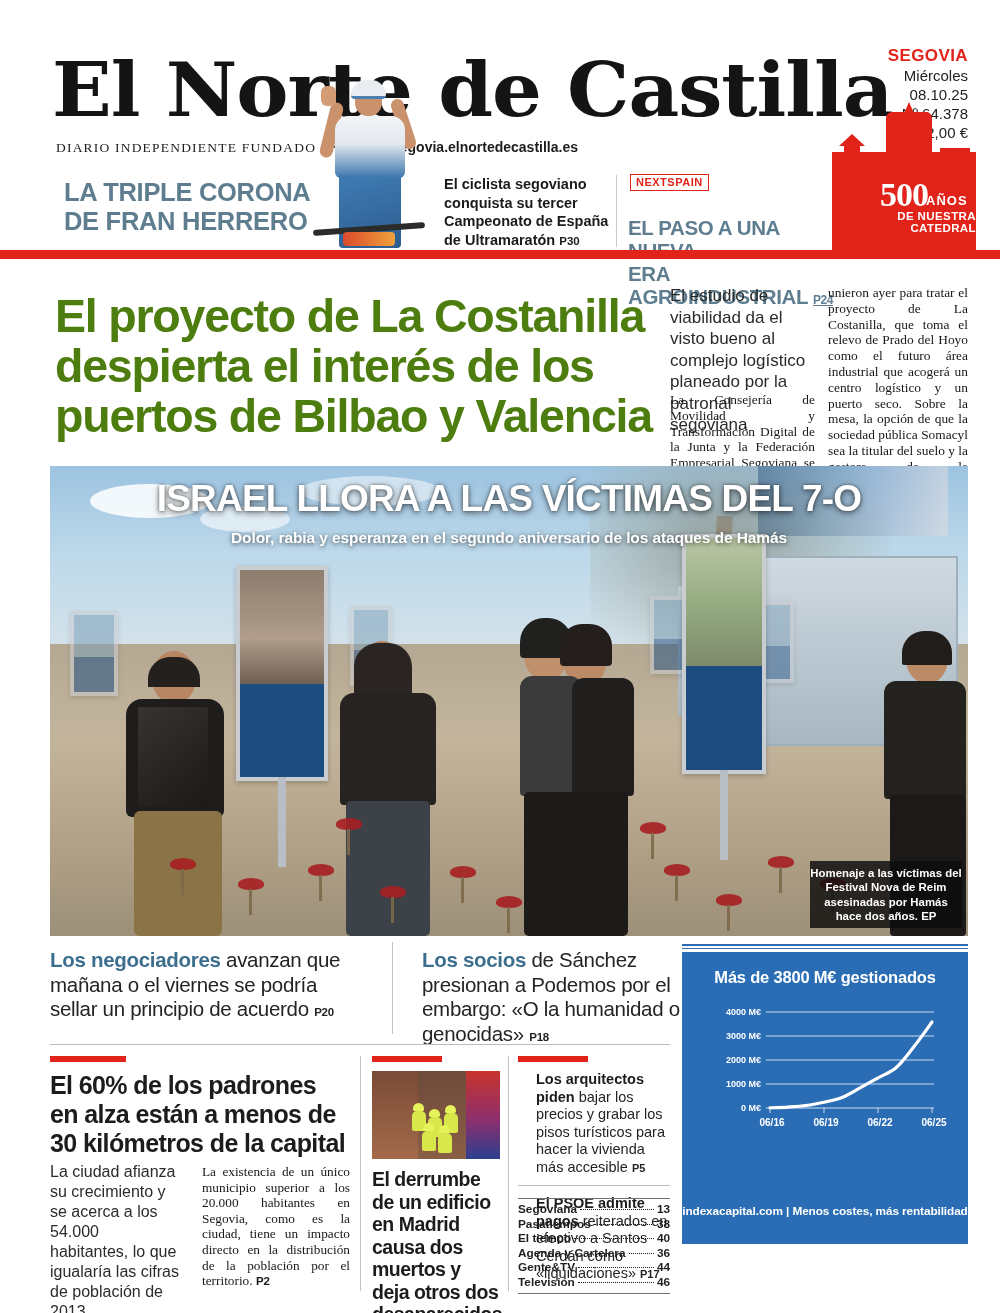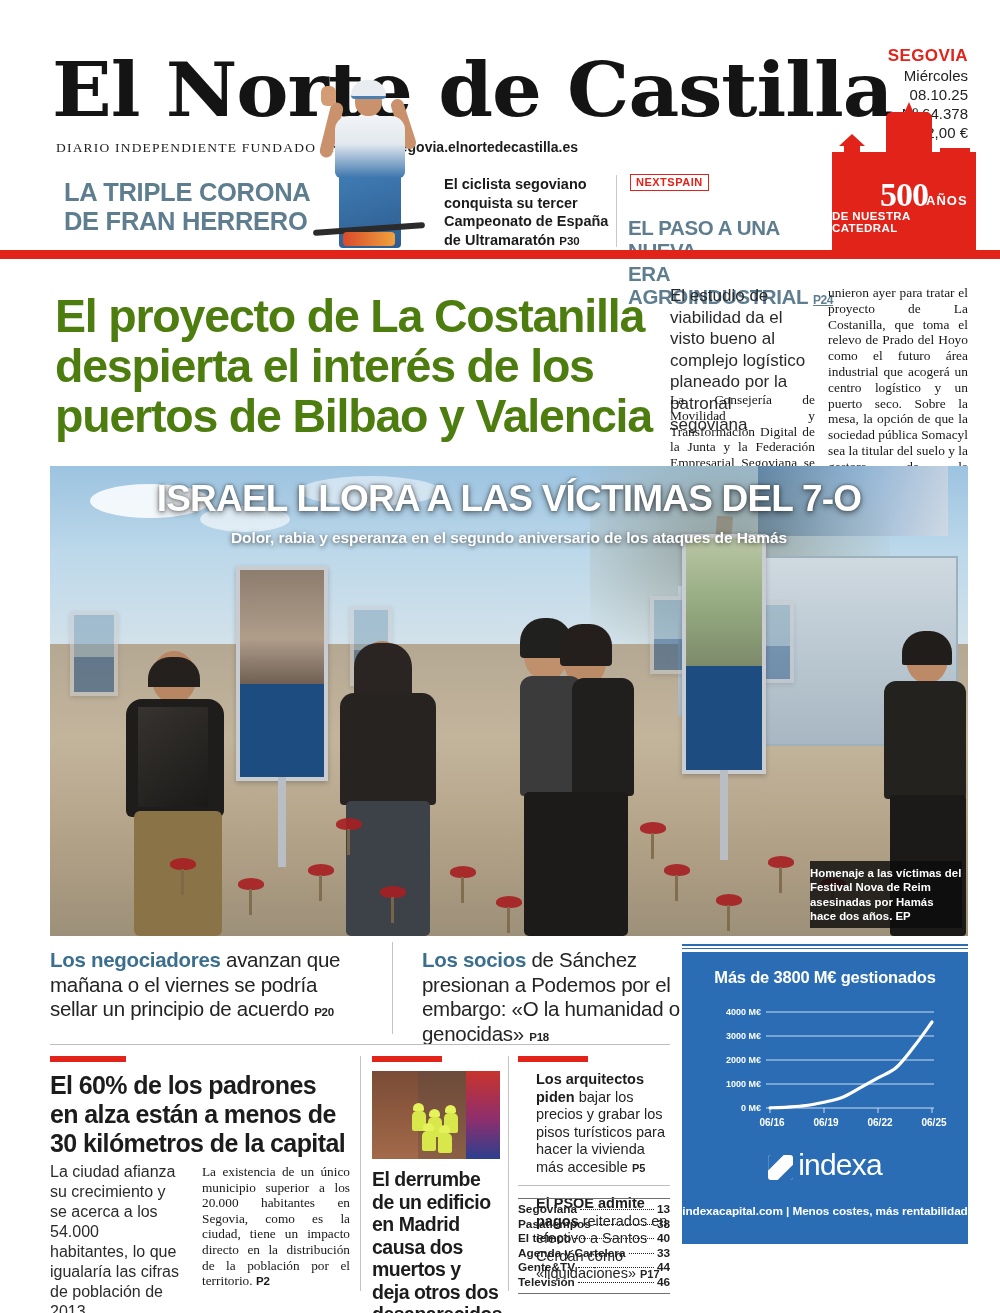--- a/index.html
+++ b/index.html
@@ -112,21 +112,21 @@
   .cath-500 {
     position:absolute; left:0; bottom:44px; width:144px; text-align:center;
     color:#fff; font-weight:bold; font-size:34px; letter-spacing:-1px;
     font-family:"Liberation Serif", serif; line-height:34px;
   }
   .cath-anos {
     position:absolute; left:94px; bottom:48px; color:#fff; font-size:13px;
     letter-spacing:1px; font-weight:bold;
   }
   .cath-sub {
-    position:absolute; left:0; bottom:22px; width:144px; text-align:left;
+    position:absolute; left:0; bottom:22px; width:144px; text-align:right;
     color:#fff; font-size:11.5px; letter-spacing:.4px; font-weight:bold;
   }
 
   
   .promo { position:absolute; left:8px; top:165px; width:1000px; height:92px; }
   .promo-title {
     position:absolute; left:56px; top:13px; width:290px;
     color:#5e7e90; font-weight:bold; font-size:25.5px; line-height:29px;
     letter-spacing:-.3px;
   }
@@ -225,21 +225,21 @@
     text-shadow:0 2px 6px rgba(0,0,0,.55), 0 0 3px rgba(0,0,0,.45);
   }
   .ph-sub {
     position:absolute; left:0; top:63px; width:918px; text-align:center;
     color:#fff; font-weight:bold; font-size:15.5px; letter-spacing:-.1px;
     text-shadow:0 1px 5px rgba(0,0,0,.7);
   }
   .ph-caption {
     position:absolute; right:6px; bottom:8px; width:152px;
     background:rgba(12,12,12,.82); color:#fff; font-weight:bold;
-    font-size:11.4px; line-height:14.2px; text-align:left; padding:5px 0;
+    font-size:11.4px; line-height:14.2px; text-align:center; padding:5px 0;
   }
 
   
   .teasers { position:absolute; left:50px; top:942px; width:620px; height:95px; }
   .teaser { position:absolute; top:6px; width:292px;
     font-size:20.5px; line-height:24.5px; color:#242424; letter-spacing:-.3px; }
   .teaser b { color:#3c6f8e; font-weight:bold; }
   .teaser .pgref { font-size:11.5px; }
   .teaser-div { position:absolute; left:342px; top:0; width:1px; height:92px; background:#c4c4c4; }
   .hr-full { position:absolute; left:50px; top:1044px; width:620px; height:1px; background:#bdbdbd; }
@@ -586,21 +586,21 @@
         <span class="pg">38</span>
       </div>
     <div class="index-row">
         <span class="nm">El tiempo</span>
         <span class="dots"></span>
         <span class="pg">40</span>
       </div>
     <div class="index-row">
         <span class="nm">Agenda y Cartelera</span>
         <span class="dots"></span>
-        <span class="pg">33</span>
+        <span class="pg">36</span>
       </div>
     <div class="index-row">
         <span class="nm">Gente&amp;TV</span>
         <span class="dots"></span>
         <span class="pg">44</span>
       </div>
     <div class="index-row">
         <span class="nm">Televisión</span>
         <span class="dots"></span>
         <span class="pg">46</span>
@@ -643,19 +643,16 @@
           <text x="72" y="126" id="xt0">06/16</text>
           <text x="126" y="126" id="xt1">06/19</text>
           <text x="180" y="126" id="xt2">06/22</text>
           <text x="234" y="126" id="xt3">06/25</text>
         </g>
 
         <path id="chart-line" fill="none" stroke="#ffffff" stroke-width="3.2" stroke-linecap="round" stroke-linejoin="round" d="M70.0,107.8 C73.0,107.7 82.0,107.5 88.0,107.1 C94.0,106.7 100.0,106.4 106.0,105.5 C112.0,104.7 118.0,103.5 124.0,102.2 C130.0,100.9 136.0,99.9 142.0,97.5 C148.0,95.1 154.0,91.2 160.0,87.9 C166.0,84.6 172.0,81.2 178.0,77.9 C184.0,74.5 190.0,73.0 196.0,67.8 C202.0,62.6 208.0,54.2 214.0,46.6 C220.0,39.0 229.0,26.1 232.0,22.0"></path>
       </svg>
     </div>
 
-    <div class="ad-logo">
-      <span class="logo-mark"></span><span class="logo-word">indexa</span>
-    </div>
     <div class="ad-foot">indexacapital.com | Menos costes, más rentabilidad</div>
   </div>
 
 </div>
 
 </body></html>

